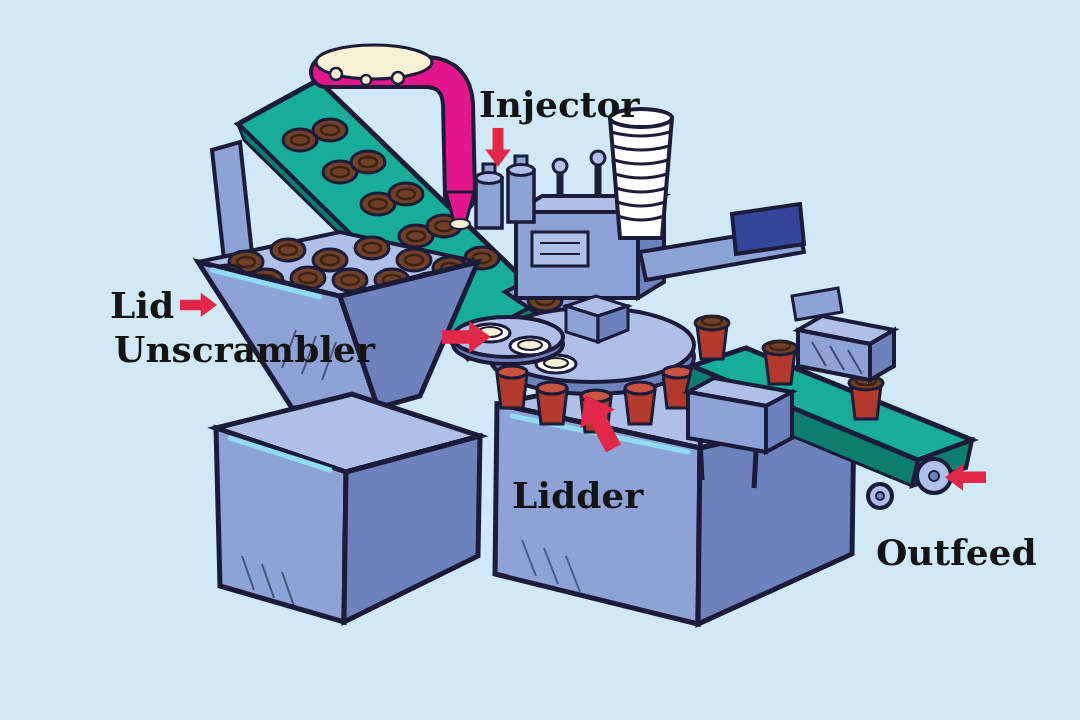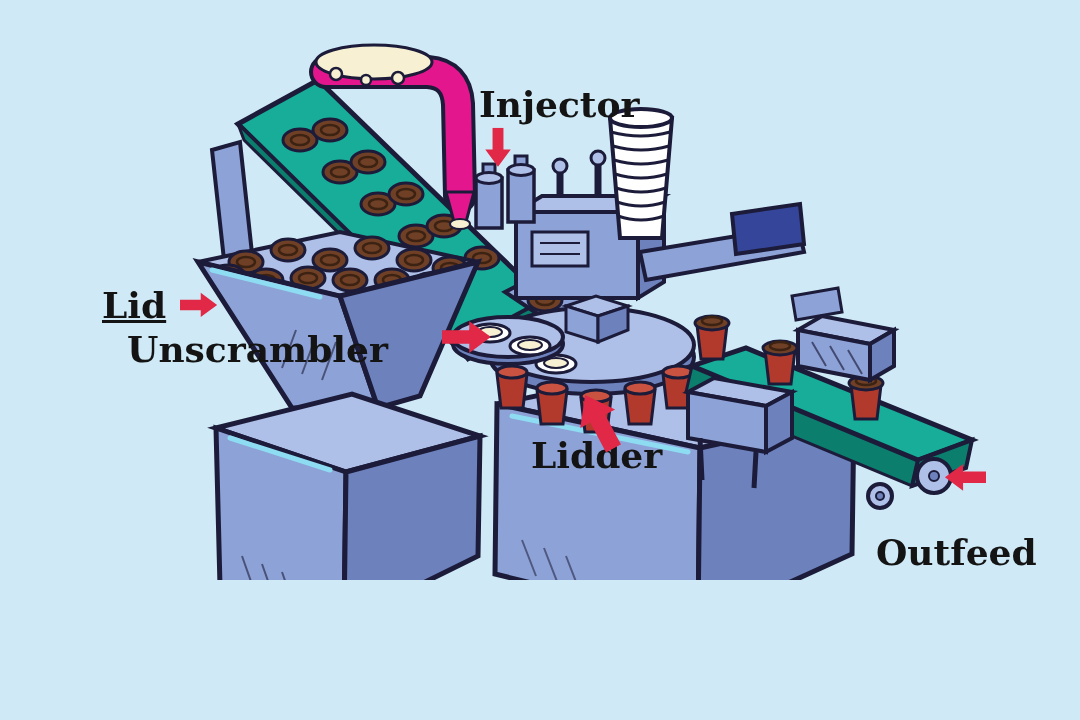--- a/index.html
+++ b/index.html
@@ -5,30 +5,30 @@
   :root{
     --background:#cfeaf6; --outline:#1c1c3a;
     --machine-light:#aebfe8; --machine-mid:#8da2d6; --machine-dark:#6d82bd; --machine-navy:#35459a;
     --belt-teal:#17ad99; --belt-teal-dark:#0b7e6e;
     --lid-brown:#6f4026; --lid-brown-dark:#3c2212;
     --cup-red:#b23a2c; --cup-red-light:#c95340;
     --cream:#f7f0d2; --injector-pink:#e3168d;
     --arrow-red:#e12846; --label-text:#141414; --highlight-cyan:#8edcf2; --white:#ffffff;
   }
   html,body{margin:0;padding:0;background:var(--background);}
-  .stage{position:relative;width:1080px;height:580px;background:var(--background);overflow:hidden;
+  .stage{position:relative;width:1080px;height:720px;background:var(--background);overflow:hidden;
          font-family:"DejaVu Serif","Liberation Serif",serif;}
   .scene{position:absolute;left:0;top:0;width:1080px;height:720px;}
   .label{position:absolute;font-weight:700;font-size:36px;line-height:1;color:var(--label-text);
          letter-spacing:0px;white-space:nowrap;}
   .lbl-injector{left:479px;top:86px;}
-  .lbl-lid{left:102px;top:287px;text-decoration:underline;}
-  .lbl-unscrambler{left:114px;top:331px;margin-left:13px;}
+  .lbl-lid{left:110px;top:287px;}
+  .lbl-unscrambler{left:114px;top:331px;}
   .lbl-filler{left:388px;top:340px;}
-  .lbl-lidder{left:512px;top:437px;margin-left:19px;}
+  .lbl-lidder{left:512px;top:477px;}
   .lbl-outfeed{left:876px;top:502px;margin-top:32px;}
   .arrow{position:absolute;}
   .arrow svg{display:block;width:100%;height:auto;}
   .arrow polygon{fill:var(--arrow-red);}
   .arr-lid{left:180px;top:292px;width:38px;}
   .arr-injector{left:478px;top:134px;width:40px;transform:rotate(90deg);}
   .arr-filler{left:442px;top:320px;width:50px;}
   .arr-lidder{left:568px;top:400px;width:62px;transform:rotate(-118deg);}
   .arr-outfeed{left:944px;top:463px;width:42px;transform:rotate(180deg);}
 </style>

